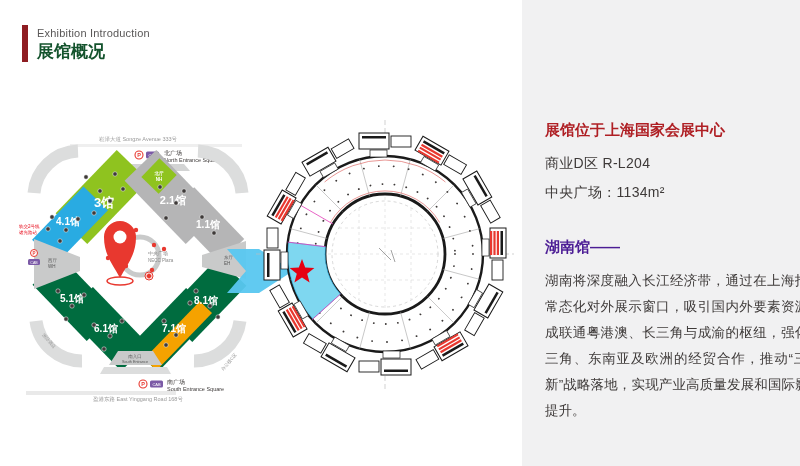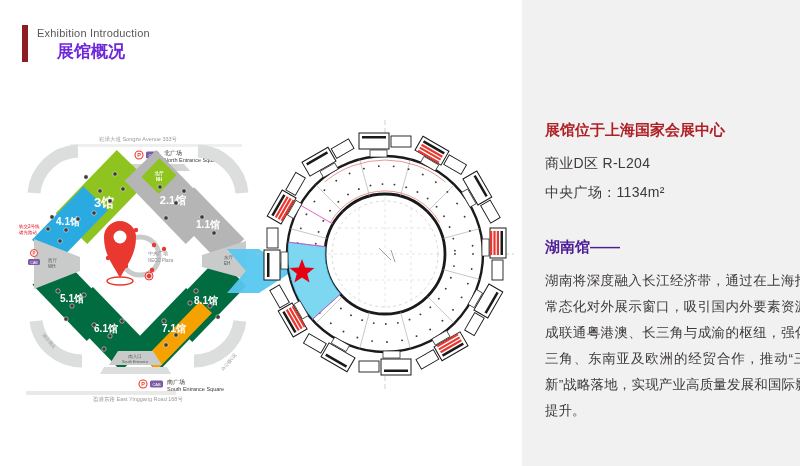--- a/index.html
+++ b/index.html
@@ -4,21 +4,21 @@
 <style>
   * { margin:0; padding:0; box-sizing:border-box; }
   html,body { width:800px; height:466px; }
   body { font-family:"Liberation Sans","DejaVu Sans",sans-serif; background:#fff; position:relative; overflow:hidden; }
   .stage { position:absolute; left:0; top:0; width:800px; height:466px; background:#fff; }
 
   
   .hdr { position:absolute; left:22px; top:25px; display:flex; }
   .hdr-bar { width:6px; height:37px; background:#8E1D22; margin-right:9px; }
   .hdr-kicker { font-size:11px; color:#595757; letter-spacing:.2px; padding-top:2px; }
-  .hdr-title { font-size:17px; font-weight:700; color:#6d28d9; margin-top:1px;margin-left:20px; }
+  .hdr-title { font-size:17px; font-weight:700; color:#14532d; margin-top:1px; }
 
   
   .panel { position:absolute; left:522px; top:0; width:336px; height:466px; background:#F1F1F2; }
   .panel-inner { padding:121px 22px 0 23px; }
   .p-location { font-size:15px; font-weight:700; color:#AF1F24; margin-bottom:15px; }
   .p-zone { font-size:14px; color:#3E3A39; margin-bottom:11px; letter-spacing:.3px; }
   .p-area { font-size:14px; color:#3E3A39; letter-spacing:.3px; }
   .p-pav { font-size:15px; font-weight:700; color:#4c1d95; margin-top:36px; }
   .p-desc { font-size:13.5px; font-weight:400; color:#3E3A39; line-height:26px; text-align:justify; margin-top:11px; }
 

